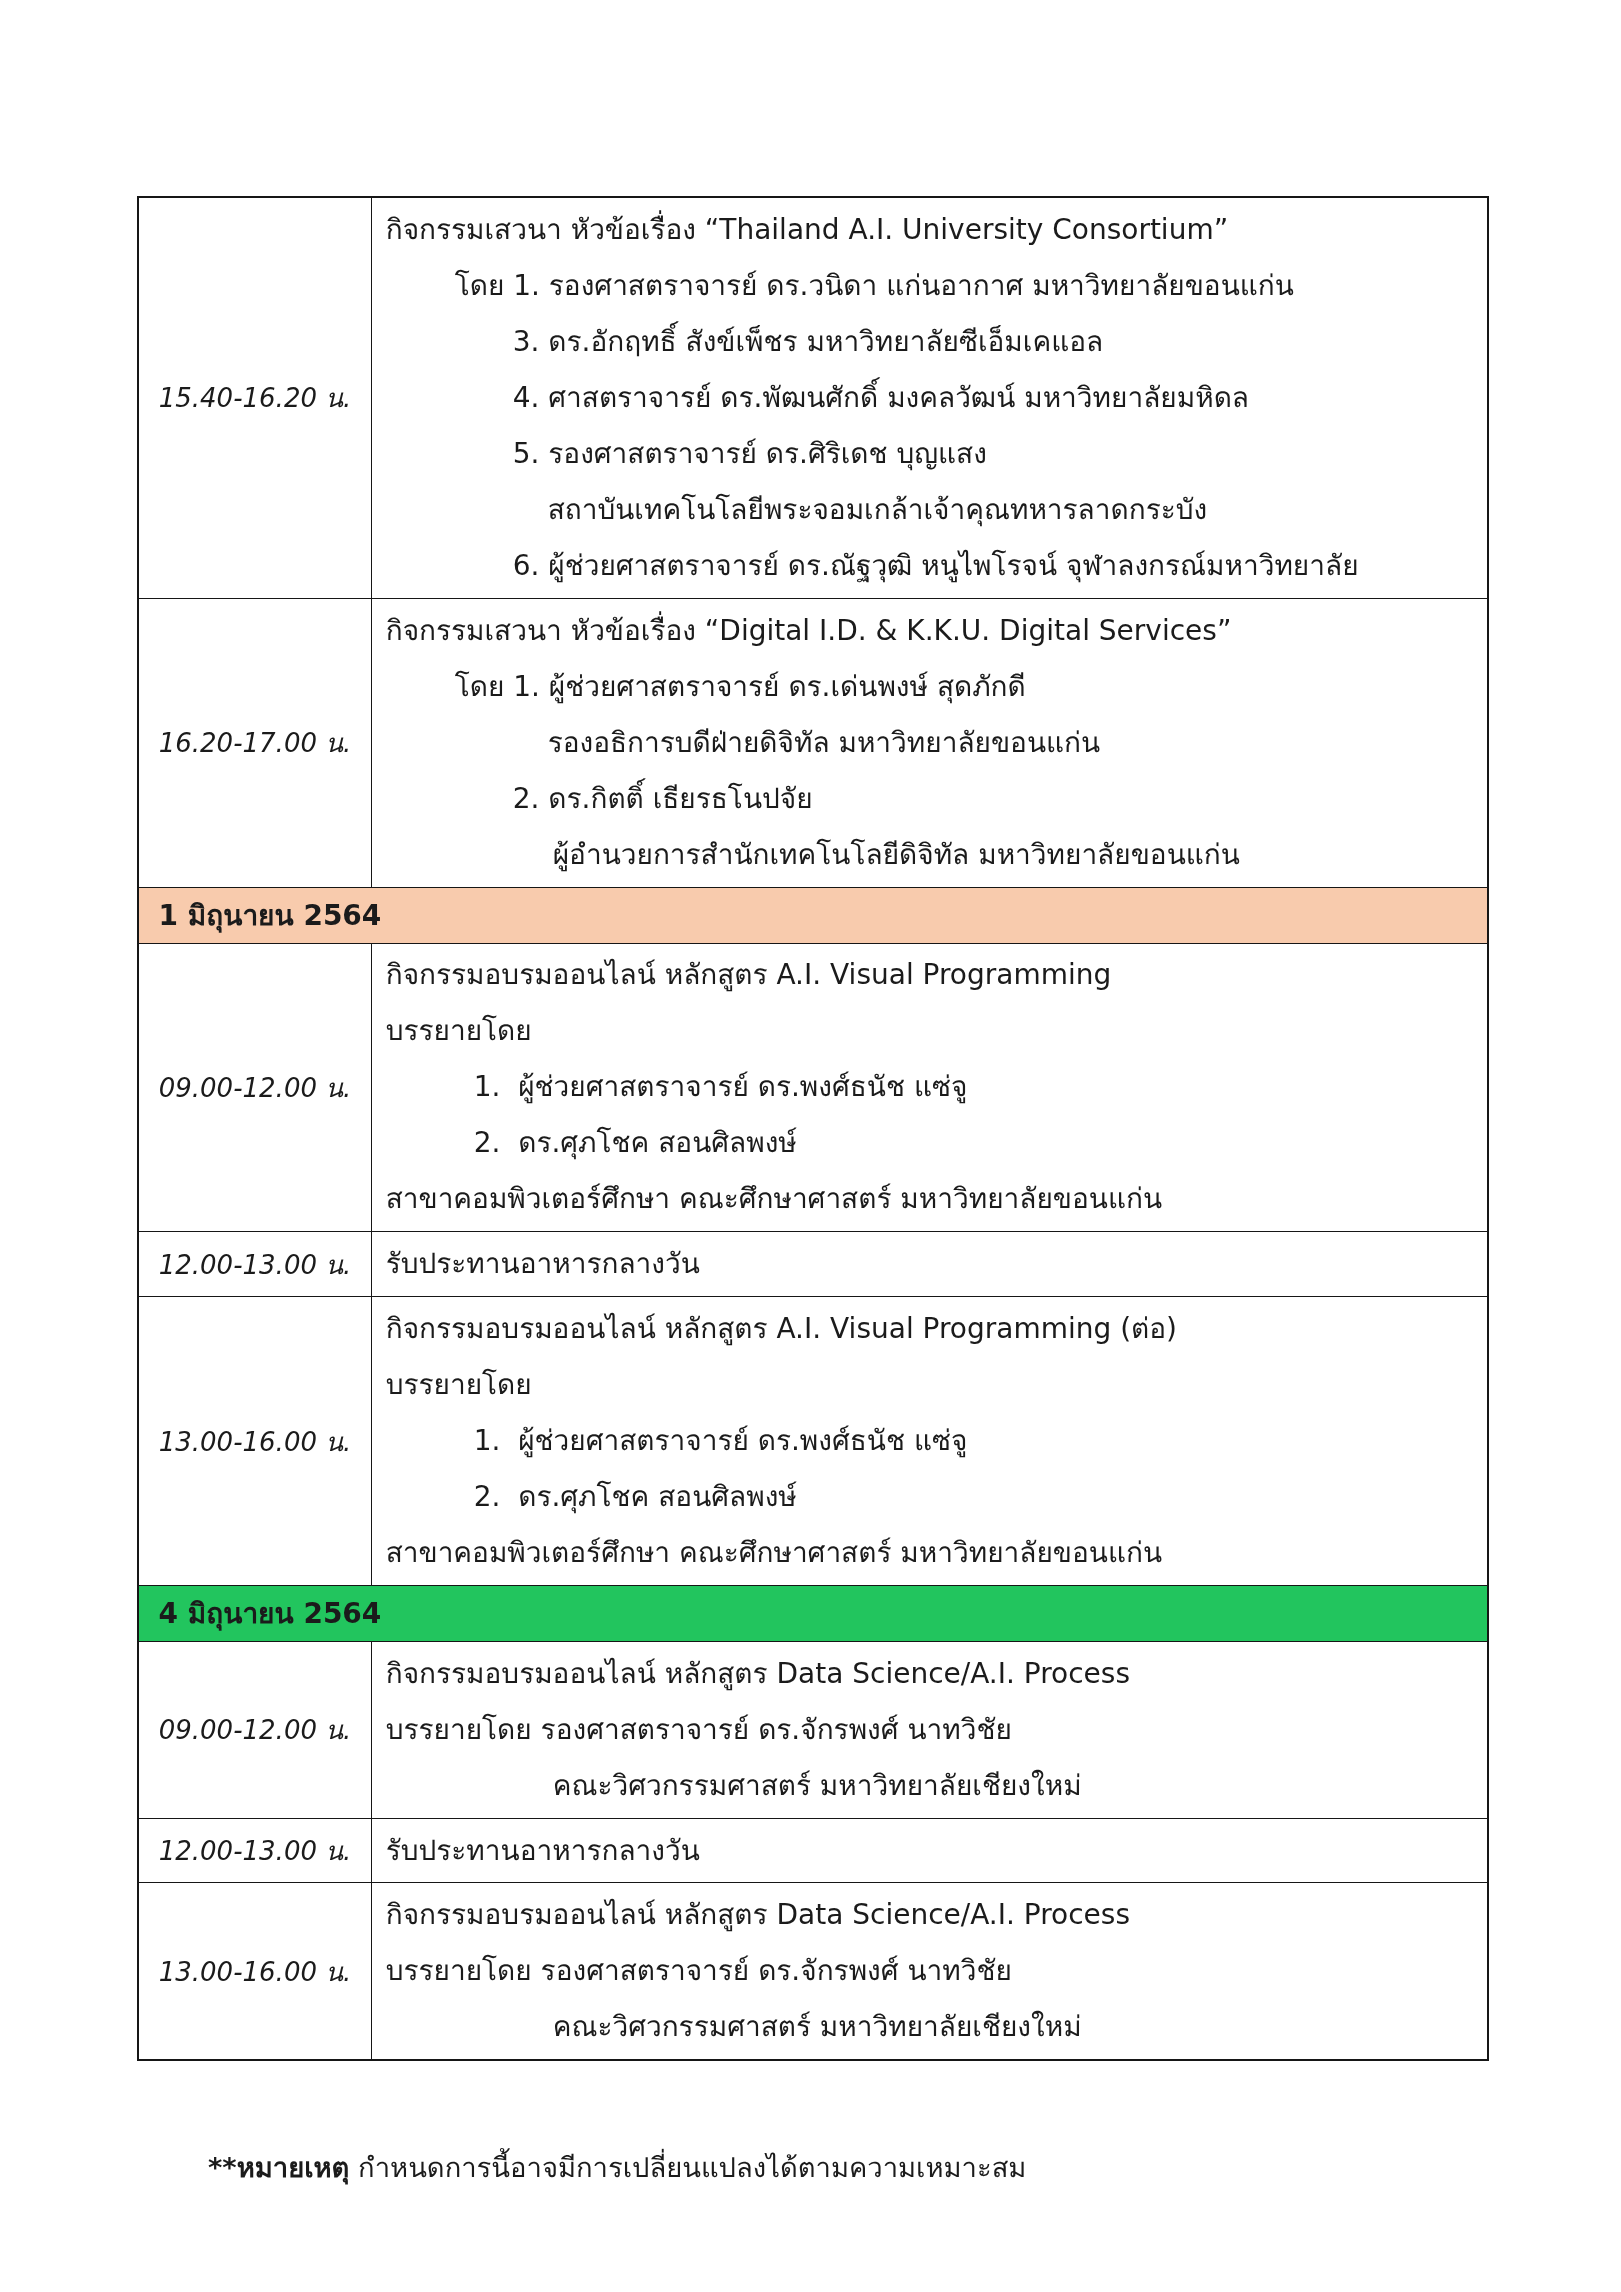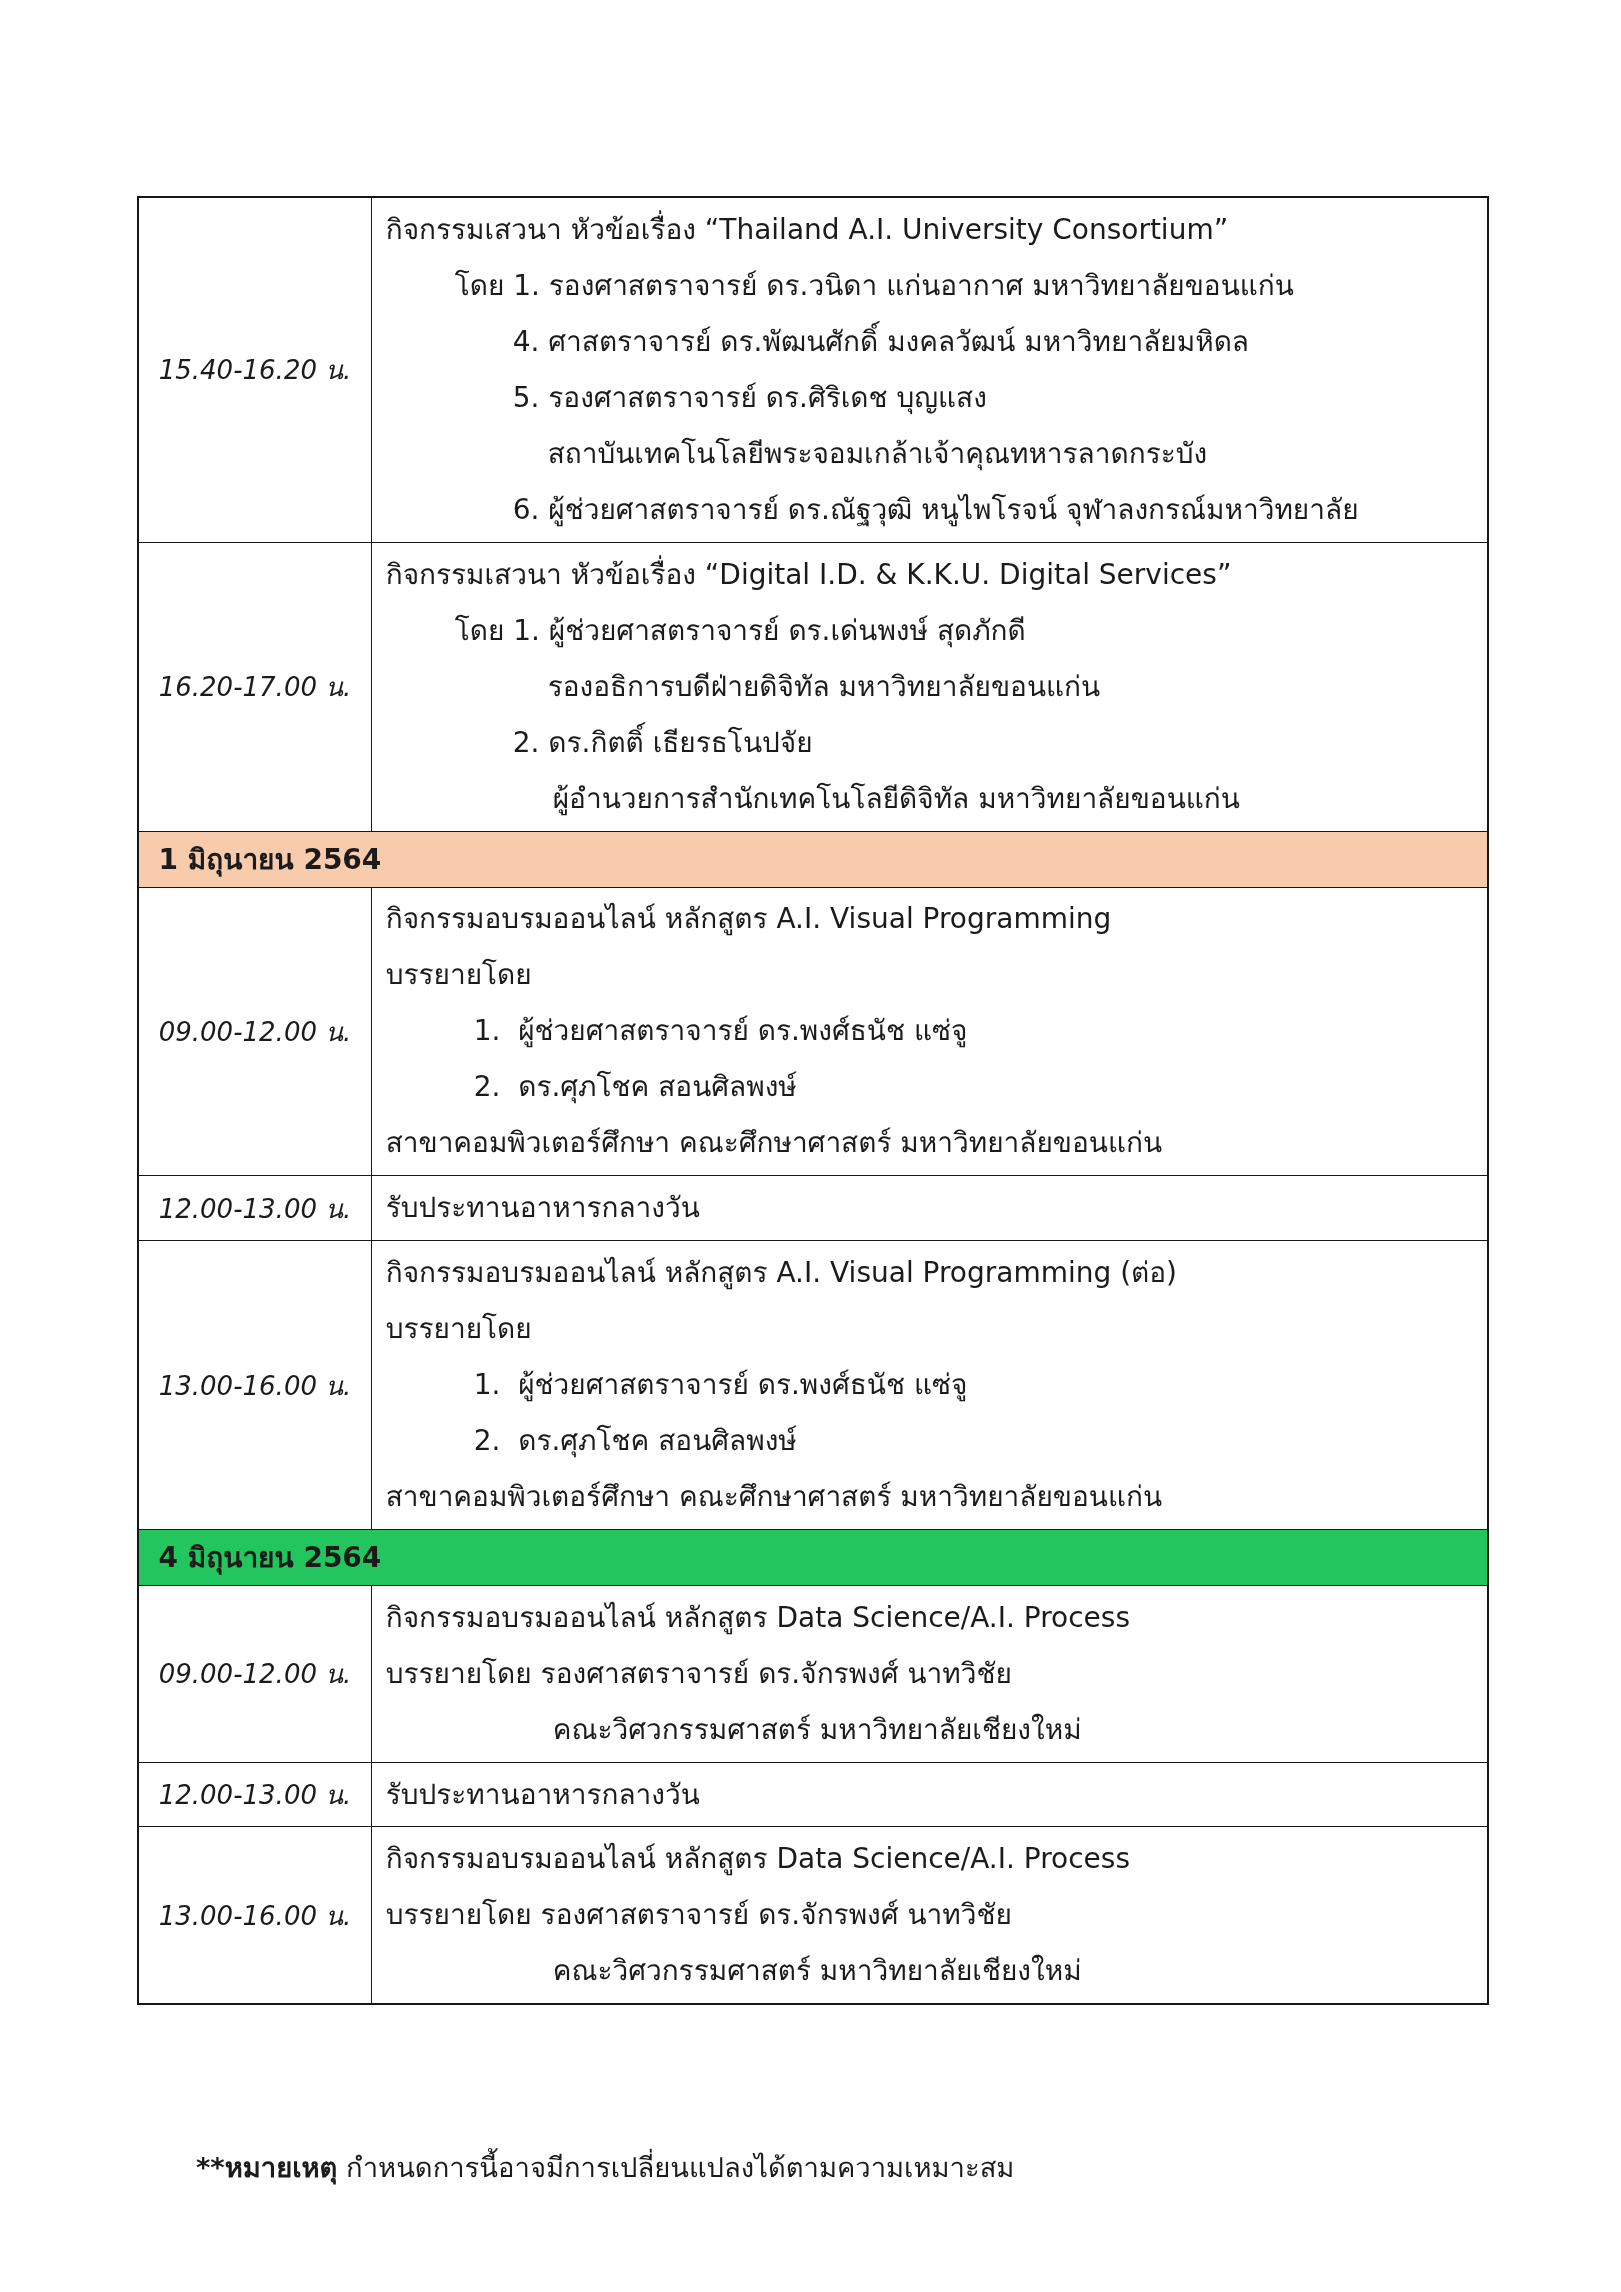--- a/index.html
+++ b/index.html
@@ -50,37 +50,38 @@
     min-height:56px;
     display:flex;
     align-items:center;
     padding-left:19.6px;
     font-weight:bold;
     font-size:28px;
     box-sizing:border-box;
   }
   .footer-note{
     position:absolute;
-    left:196px;
+    left:208px;
     top:2148px;
     font-size:27.4px;
     line-height:39px;
   }
   .footer-note .bold{font-weight:bold;}
 </style>
 </head>
 <body>
 
 <div class="page">
   <div class="schedule-table" id="schedule-table" style="border-color: rgb(22, 22, 22);">
       <div class="row">
         <div class="time-cell">15.40-16.20 น.</div>
         <div class="content-cell">
           <div class="line ind0">กิจกรรมเสวนา หัวข้อเรื่อง “Thailand A.I. University Consortium”</div>
           <div class="line ind1">โดย 1. รองศาสตราจารย์ ดร.วนิดา แก่นอากาศ มหาวิทยาลัยขอนแก่น</div>
+          <div class="line ind2">3. ดร.อักฤทธิ์ สังข์เพ็ชร มหาวิทยาลัยซีเอ็มเคแอล</div>
           <div class="line ind2">4. ศาสตราจารย์ ดร.พัฒนศักดิ์ มงคลวัฒน์ มหาวิทยาลัยมหิดล</div>
           <div class="line ind2">5. รองศาสตราจารย์ ดร.ศิริเดช บุญแสง</div>
           <div class="line ind3">สถาบันเทคโนโลยีพระจอมเกล้าเจ้าคุณทหารลาดกระบัง</div>
           <div class="line ind2">6. ผู้ช่วยศาสตราจารย์ ดร.ณัฐวุฒิ หนูไพโรจน์ จุฬาลงกรณ์มหาวิทยาลัย</div>
         </div>
       </div>
       <div class="row">
         <div class="time-cell">16.20-17.00 น.</div>
         <div class="content-cell">
           <div class="line ind0">กิจกรรมเสวนา หัวข้อเรื่อง “Digital I.D. &amp; K.K.U. Digital Services”</div>

